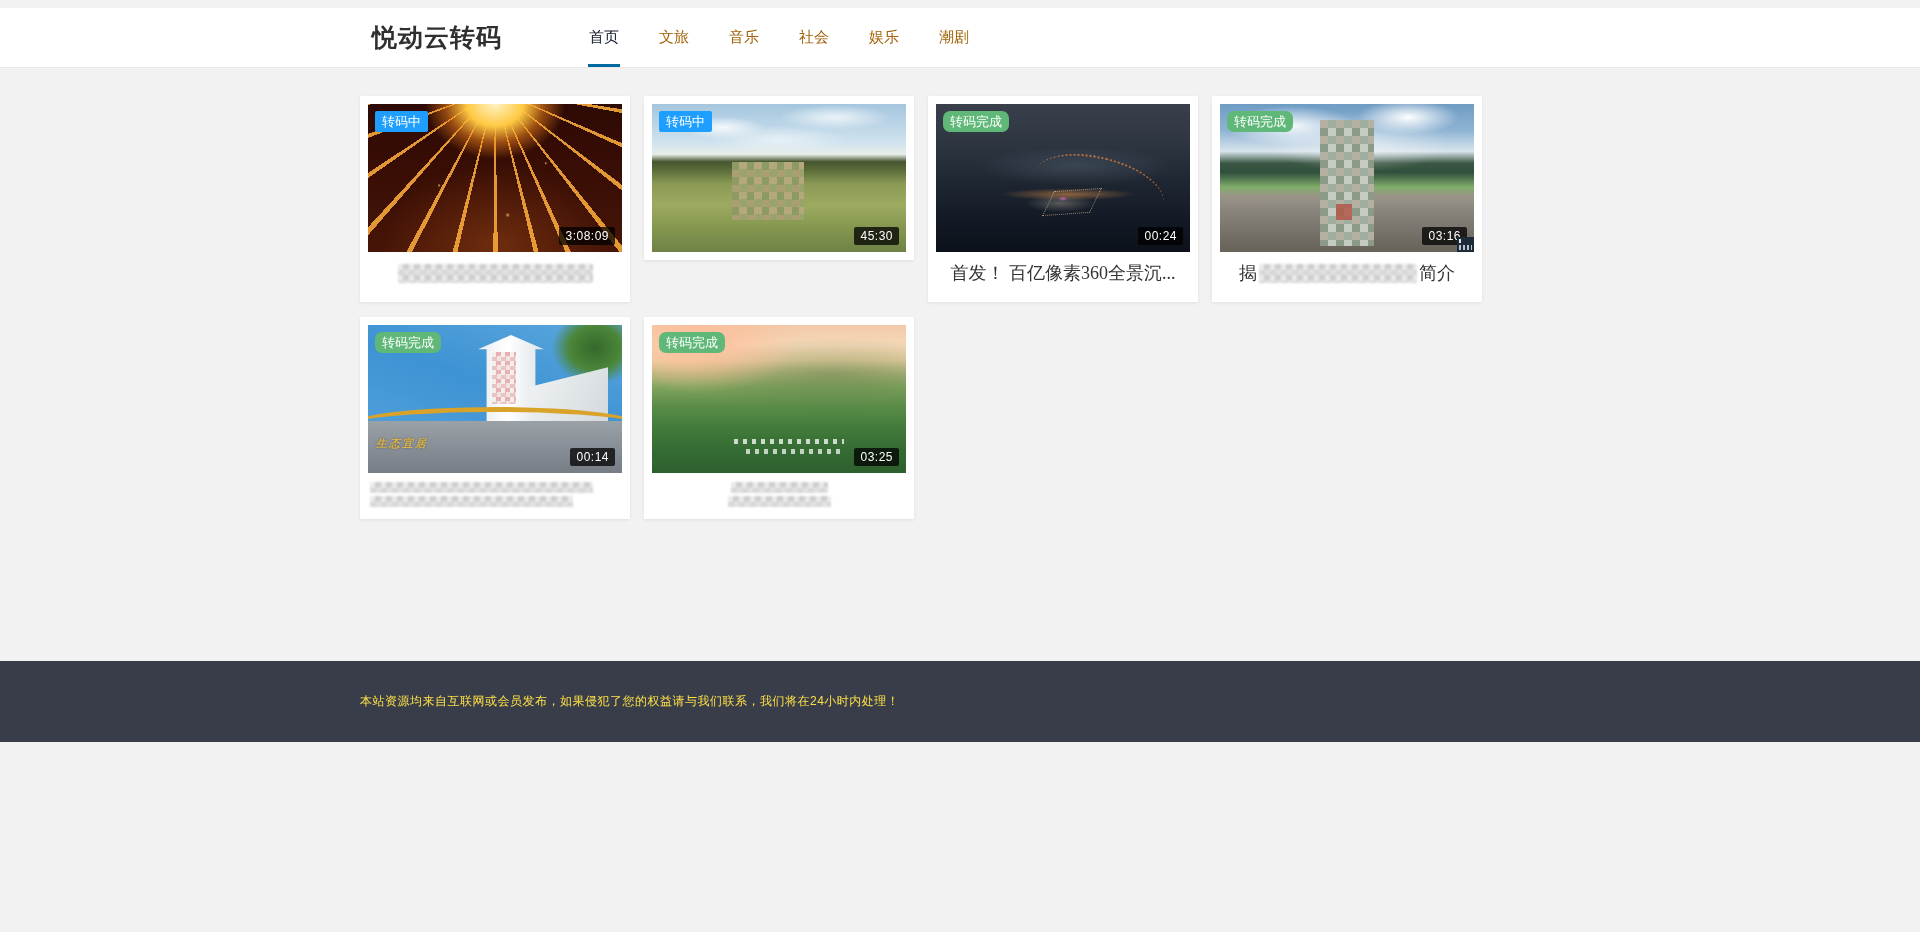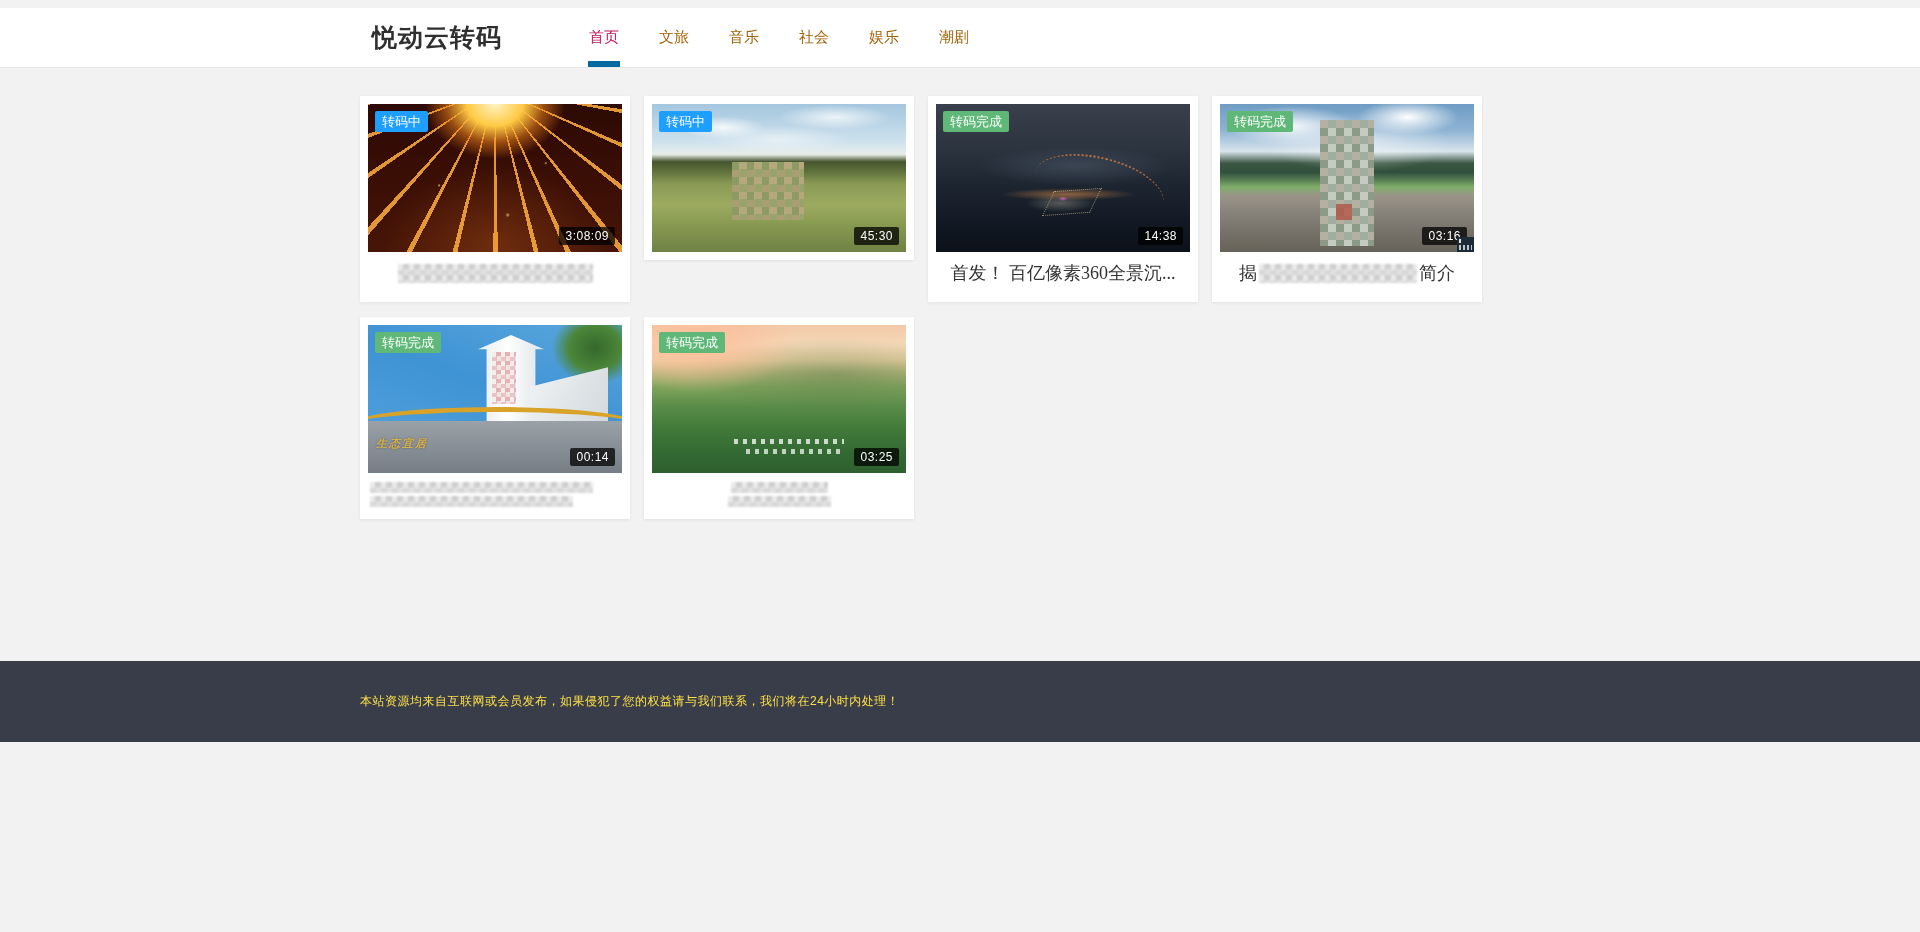--- a/index.html
+++ b/index.html
@@ -23,22 +23,22 @@
     margin-left: 12px; align-self: center; letter-spacing: 1px;
     cursor: pointer;
   }
   .nav { display: flex; margin-left: 86px; }
   .nav-item {
     font-size: 15px; color: #a16207;
     margin-right: 38px; line-height: 57px; height: 59px;
     cursor: pointer; padding: 0 1px;
   }
   .nav-item.active {
-    color: #be185d;
-    border-bottom: 6px solid #0369a1;
+    color: #0f172a;
+    border-bottom: 3px solid #0369a1;
   }
 
   
   .main { height: 530px; padding-top: 20px; }
   .grid {
     display: flex; flex-wrap: wrap; align-items: flex-start;
     column-gap: 14px; row-gap: 15px;
   }
   .card {
     width: 270px; background: #fff; padding: 8px;
@@ -46,21 +46,21 @@
   }
   .thumb {
     position: relative; width: 254px; height: 148px; overflow: hidden;
   }
   .badge {
     position: absolute; top: 7px; left: 7px; z-index: 3;
     color: #fff; font-size: 13px; line-height: 15px;
     padding: 3px 7px; border-radius: 2px; white-space: nowrap;
   }
   .badge-blue { background: #1e9fff; }
-  .badge-green { background: #5fb878; }
+  .badge-green { background: #5fb878; border-radius: 7px; }
   .duration {
     position: absolute; right: 7px; bottom: 7px; z-index: 3;
     background: rgba(0,0,0,0.75); color: #fff;
     font-size: 12px; line-height: 14px; padding: 2px 6px;
     border-radius: 2px; letter-spacing: .5px;
   }
   .card-title {
     height: 42px; display: flex; align-items: center; justify-content: center;
     font-size: 18px; color: #333; white-space: nowrap; overflow: hidden;
     font-family: "Liberation Serif", "DejaVu Serif", serif;
@@ -239,21 +239,21 @@
           <div class="mosaic mz-field"></div>
           <span class="duration">45:30</span>
         </div>
       </div>
 
       <div class="card">
         <div class="thumb t-night">
           <span class="badge badge-green">转码完成</span>
           <div class="deco night-trail"></div>
           <div class="deco night-platform"></div>
-          <span class="duration">14:38</span>
+          <span class="duration">00:24</span>
         </div>
         <div class="card-title">首发！ 百亿像素360全景沉...</div>
       </div>
 
       <div class="card">
         <div class="thumb t-town">
           <span class="badge badge-green">转码完成</span>
           <div class="mosaic mz-town"></div>
           <span class="duration">03:16</span>
           <span class="watermark"></span>

